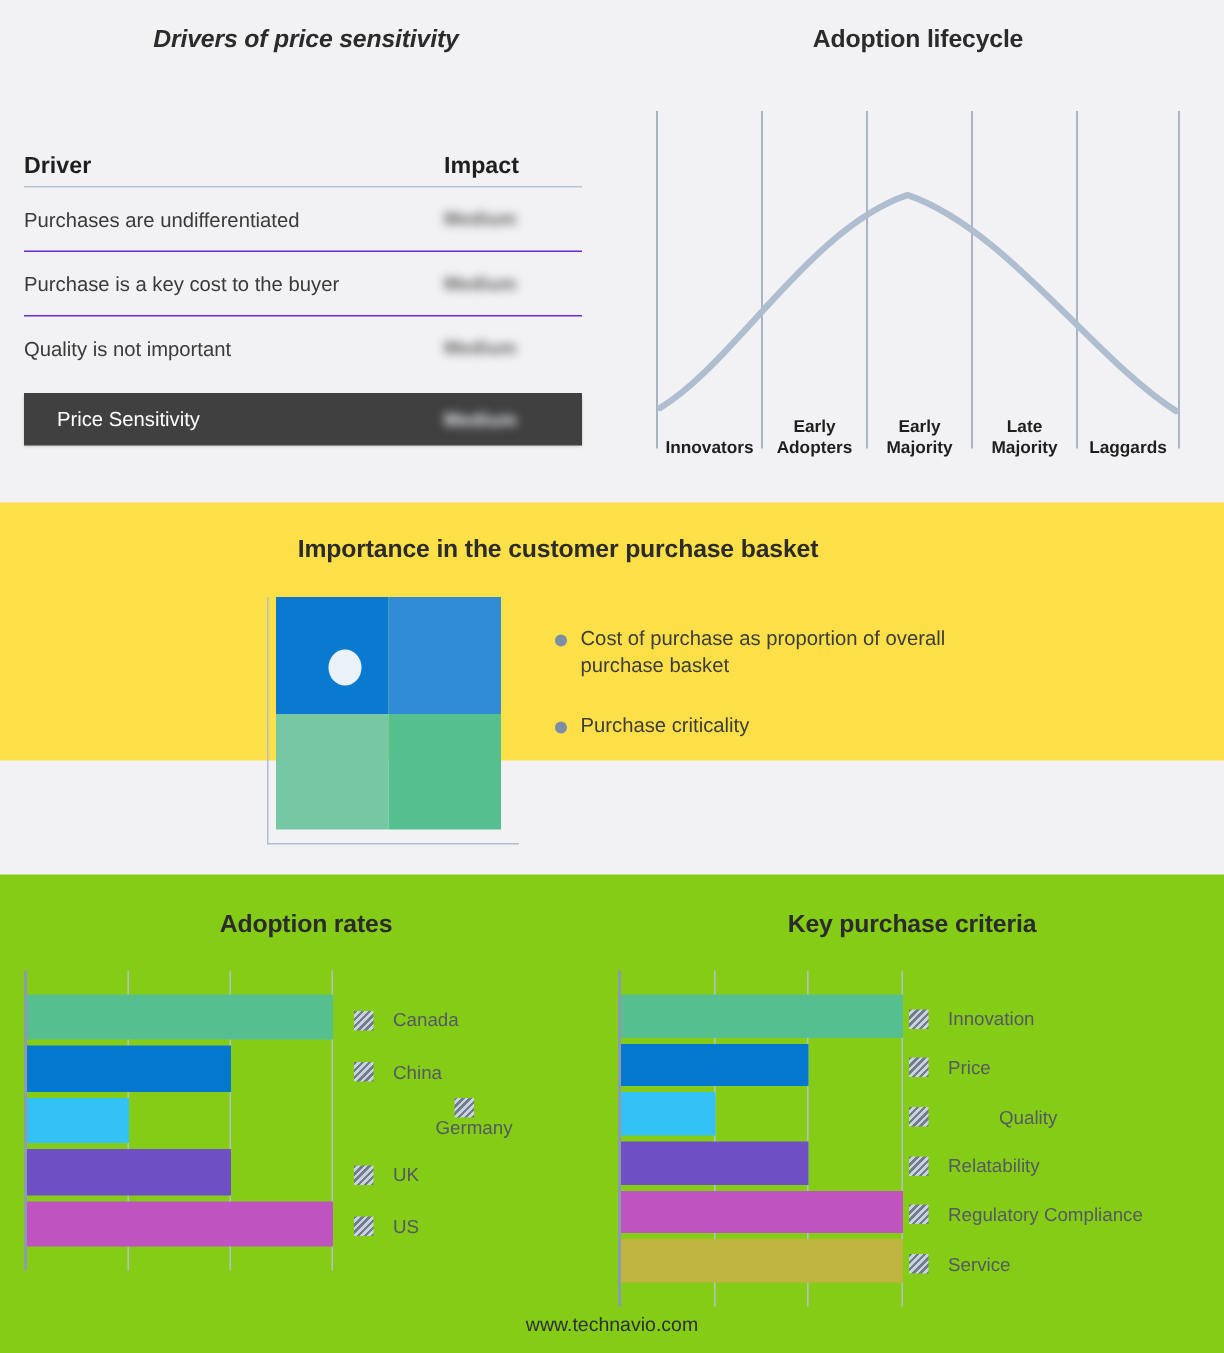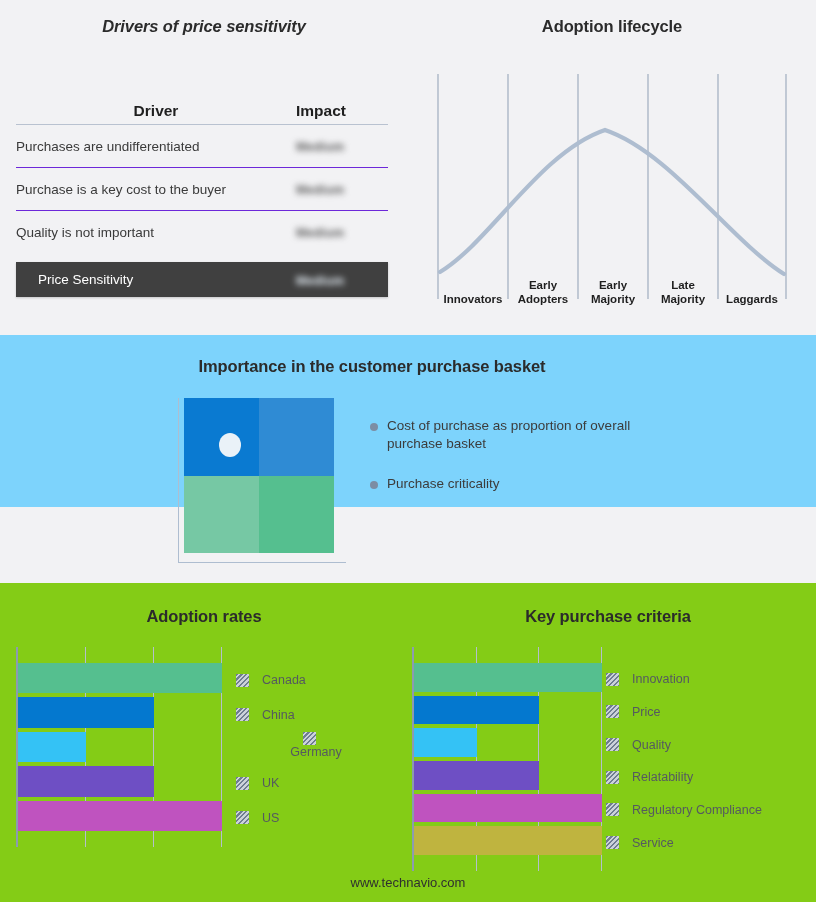--- a/index.html
+++ b/index.html
@@ -30,21 +30,21 @@
 
   #drivers-table{
     position:absolute;left:16px;top:90px;width:372px;
   }
   .dr-head{
     display:flex;align-items:flex-end;
     height:30px;
     border-bottom:1px solid #b9c2d0;
     padding-bottom:4px;
   }
-  .dr-head .c1{flex:1;font-size:15.5px;font-weight:bold;color:#1f1f1f;text-align:center;}
+  .dr-head .c1{flex:1;font-size:15.5px;font-weight:bold;color:#1f1f1f;}
   .dr-head .c2{width:92px;font-size:15.5px;font-weight:bold;color:#1f1f1f;text-align:left;}
   .dr-row{
     display:flex;align-items:center;
     height:42px;
     border-bottom:1px solid #6d28d9;
   }
   .dr-row .c1{flex:1;font-size:13.5px;color:#3a3a3a;}
   .dr-row .c2{width:92px;text-align:left;}
   .blurred{
     display:inline-block;
@@ -78,21 +78,21 @@
     font-size:11.5px;
     font-weight:bold;
     color:#1f1f1f;
     line-height:13.5px;
     bottom:6px;
   }
 
   
   #mid-band{
     position:absolute;left:0;top:335px;width:816px;height:172px;
-    background:#7dd3fc;
+    background:#fde047;
   }
   #mid-band .panel-title{position:absolute;left:0;top:22px;width:744px;}
   #quad-wrap{position:absolute;left:178px;top:63px;width:168px;height:165px;}
   #quad-grid{
     position:absolute;left:6px;top:0;width:150px;height:155px;
     display:grid;grid-template-columns:1fr 1fr;grid-template-rows:1fr 1fr;
   }
   .quad-cell{width:100%;height:100%;}
   #quad-marker{
     position:absolute;
@@ -299,21 +299,21 @@
       </div>
     <div class="bar-legend" id="criteria-legend" style="left: 206px; top: 64px; width: 205px; padding-top: 16px;">
         <div class="bl-item" style="height: 32.6667px;">
           <div class="bl-swatch"></div>
           <div class="bl-label">Innovation</div>
         </div>
         <div class="bl-item" style="height: 32.6667px;">
           <div class="bl-swatch"></div>
           <div class="bl-label">Price</div>
         </div>
-        <div class="bl-item" style="height: 32.6667px;">
+        <div class="bl-item" style="height: 32.6667px; gap: 34px;">
           <div class="bl-swatch"></div>
           <div class="bl-label">Quality</div>
         </div>
         <div class="bl-item" style="height: 32.6667px;">
           <div class="bl-swatch"></div>
           <div class="bl-label">Relatability</div>
         </div>
         <div class="bl-item" style="height: 32.6667px;">
           <div class="bl-swatch"></div>
           <div class="bl-label">Regulatory Compliance</div>

